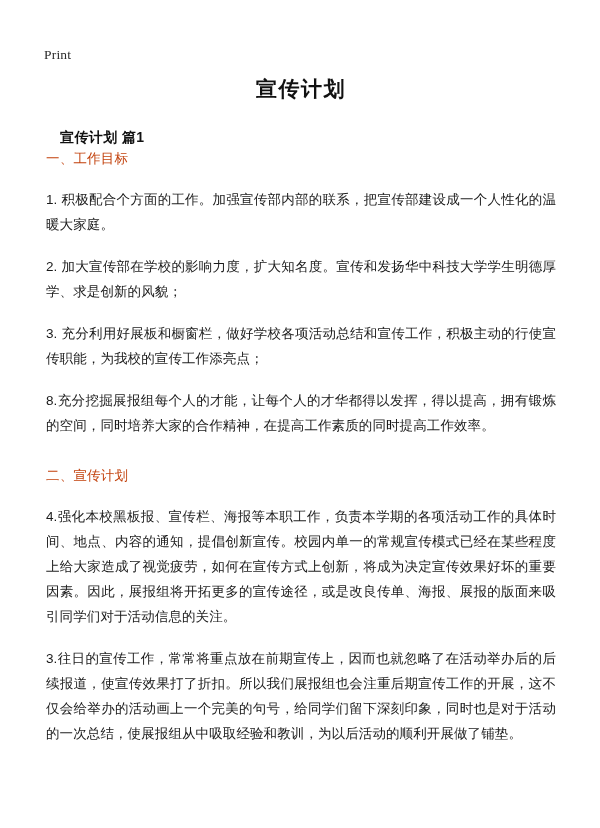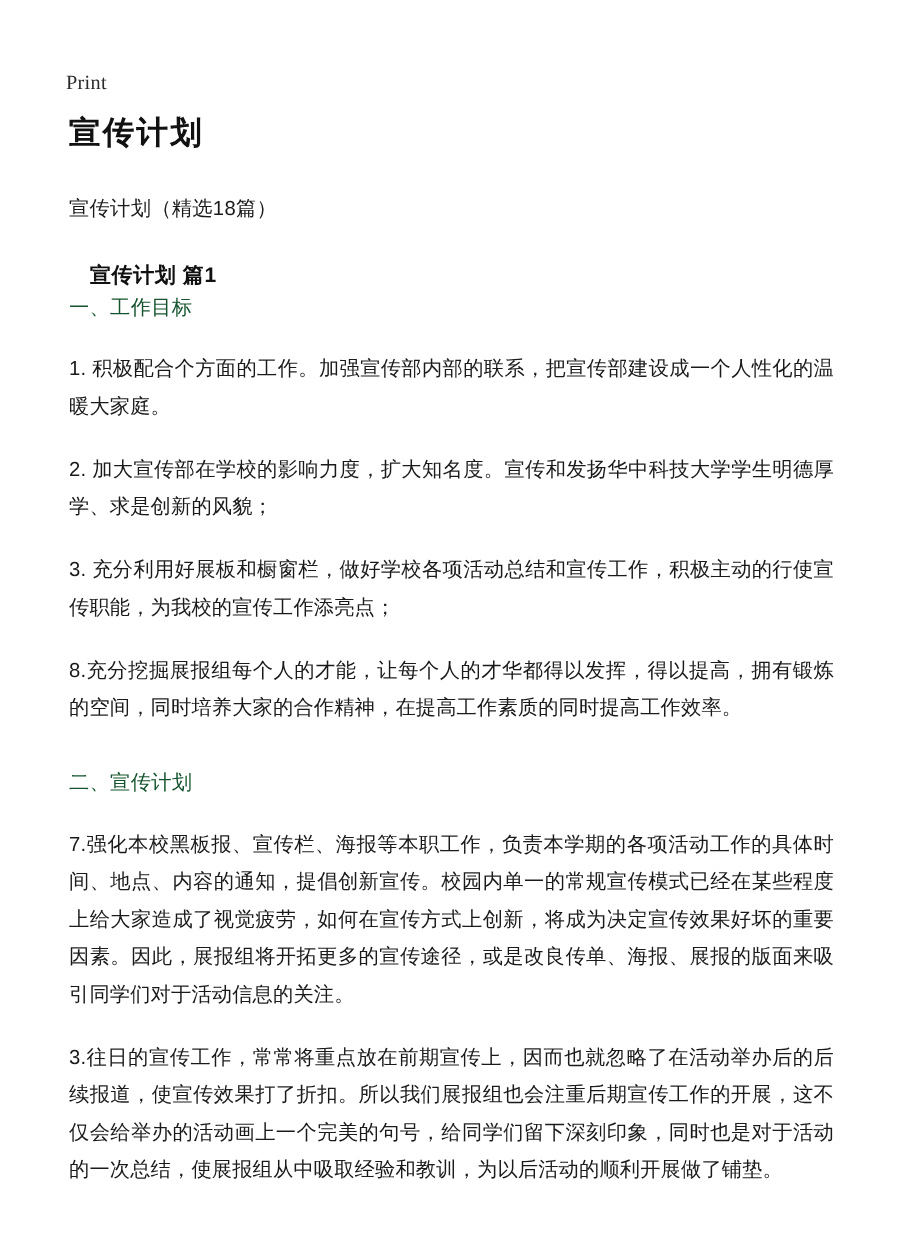--- a/index.html
+++ b/index.html
@@ -39,21 +39,21 @@
     left: 46px;
     top: 74px;
     width: 510px;
   }
   .doc-title {
     margin: 0;
     padding: 0;
     font-size: 21px;
     line-height: 30px;
     font-weight: bold;
-    text-align: left;
+    text-align: center;
     letter-spacing: 1.5px;
     color: #111111;
   }
   .subtitle {
     margin: 24px 0 0 0;
     font-size: 13.5px;
     line-height: 22px;
     font-weight: normal;
     letter-spacing: 0.2px;
     color: #1a1a1a;
@@ -65,21 +65,21 @@
     font-weight: bold;
     letter-spacing: 0.4px;
     color: #111111;
   }
   .sub-heading {
     margin: 27px 0 0 0;
     font-size: 13.5px;
     line-height: 22px;
     font-weight: normal;
     letter-spacing: 0.2px;
-    color: #14532d;
+    color: #c2410c;
   }
   .para {
     margin: 17px 0 0 0;
     font-size: 13.5px;
     line-height: 25px;
     text-align: justify;
     text-justify: inter-ideograph;
     letter-spacing: 0.1px;
     color: #1a1a1a;
     word-break: break-all;
@@ -92,33 +92,32 @@
 <body>
 
 <div class="page">
 
   <a class="print-link">Print</a>
 
   <div class="content">
 
     <h1 class="doc-title">宣传计划</h1>
 
-    <p class="subtitle">宣传计划（精选18篇）</p>
 
     <p class="section-heading">宣传计划 篇1</p>
 
     <div class="blocks">
 
       <p class="sub-heading">一、工作目标</p>
 
       <p class="para">1. 积极配合个方面的工作。加强宣传部内部的联系，把宣传部建设成一个人性化的温暖大家庭。</p>
       <p class="para">2. 加大宣传部在学校的影响力度，扩大知名度。宣传和发扬华中科技大学学生明德厚学、求是创新的风貌；</p>
       <p class="para">3. 充分利用好展板和橱窗栏，做好学校各项活动总结和宣传工作，积极主动的行使宣传职能，为我校的宣传工作添亮点；</p>
       <p class="para">8.充分挖掘展报组每个人的才能，让每个人的才华都得以发挥，得以提高，拥有锻炼的空间，同时培养大家的合作精神，在提高工作素质的同时提高工作效率。</p>
 
       <p class="sub-heading">二、宣传计划</p>
 
-      <p class="para">7.强化本校黑板报、宣传栏、海报等本职工作，负责本学期的各项活动工作的具体时间、地点、内容的通知，提倡创新宣传。校园内单一的常规宣传模式已经在某些程度上给大家造成了视觉疲劳，如何在宣传方式上创新，将成为决定宣传效果好坏的重要因素。因此，展报组将开拓更多的宣传途径，或是改良传单、海报、展报的版面来吸引同学们对于活动信息的关注。</p>
+      <p class="para">4.强化本校黑板报、宣传栏、海报等本职工作，负责本学期的各项活动工作的具体时间、地点、内容的通知，提倡创新宣传。校园内单一的常规宣传模式已经在某些程度上给大家造成了视觉疲劳，如何在宣传方式上创新，将成为决定宣传效果好坏的重要因素。因此，展报组将开拓更多的宣传途径，或是改良传单、海报、展报的版面来吸引同学们对于活动信息的关注。</p>
       <p class="para">3.往日的宣传工作，常常将重点放在前期宣传上，因而也就忽略了在活动举办后的后续报道，使宣传效果打了折扣。所以我们展报组也会注重后期宣传工作的开展，这不仅会给举办的活动画上一个完美的句号，给同学们留下深刻印象，同时也是对于活动的一次总结，使展报组从中吸取经验和教训，为以后活动的顺利开展做了铺垫。</p>
 
     </div>
   </div>
 </div>
 
 </body></html>

